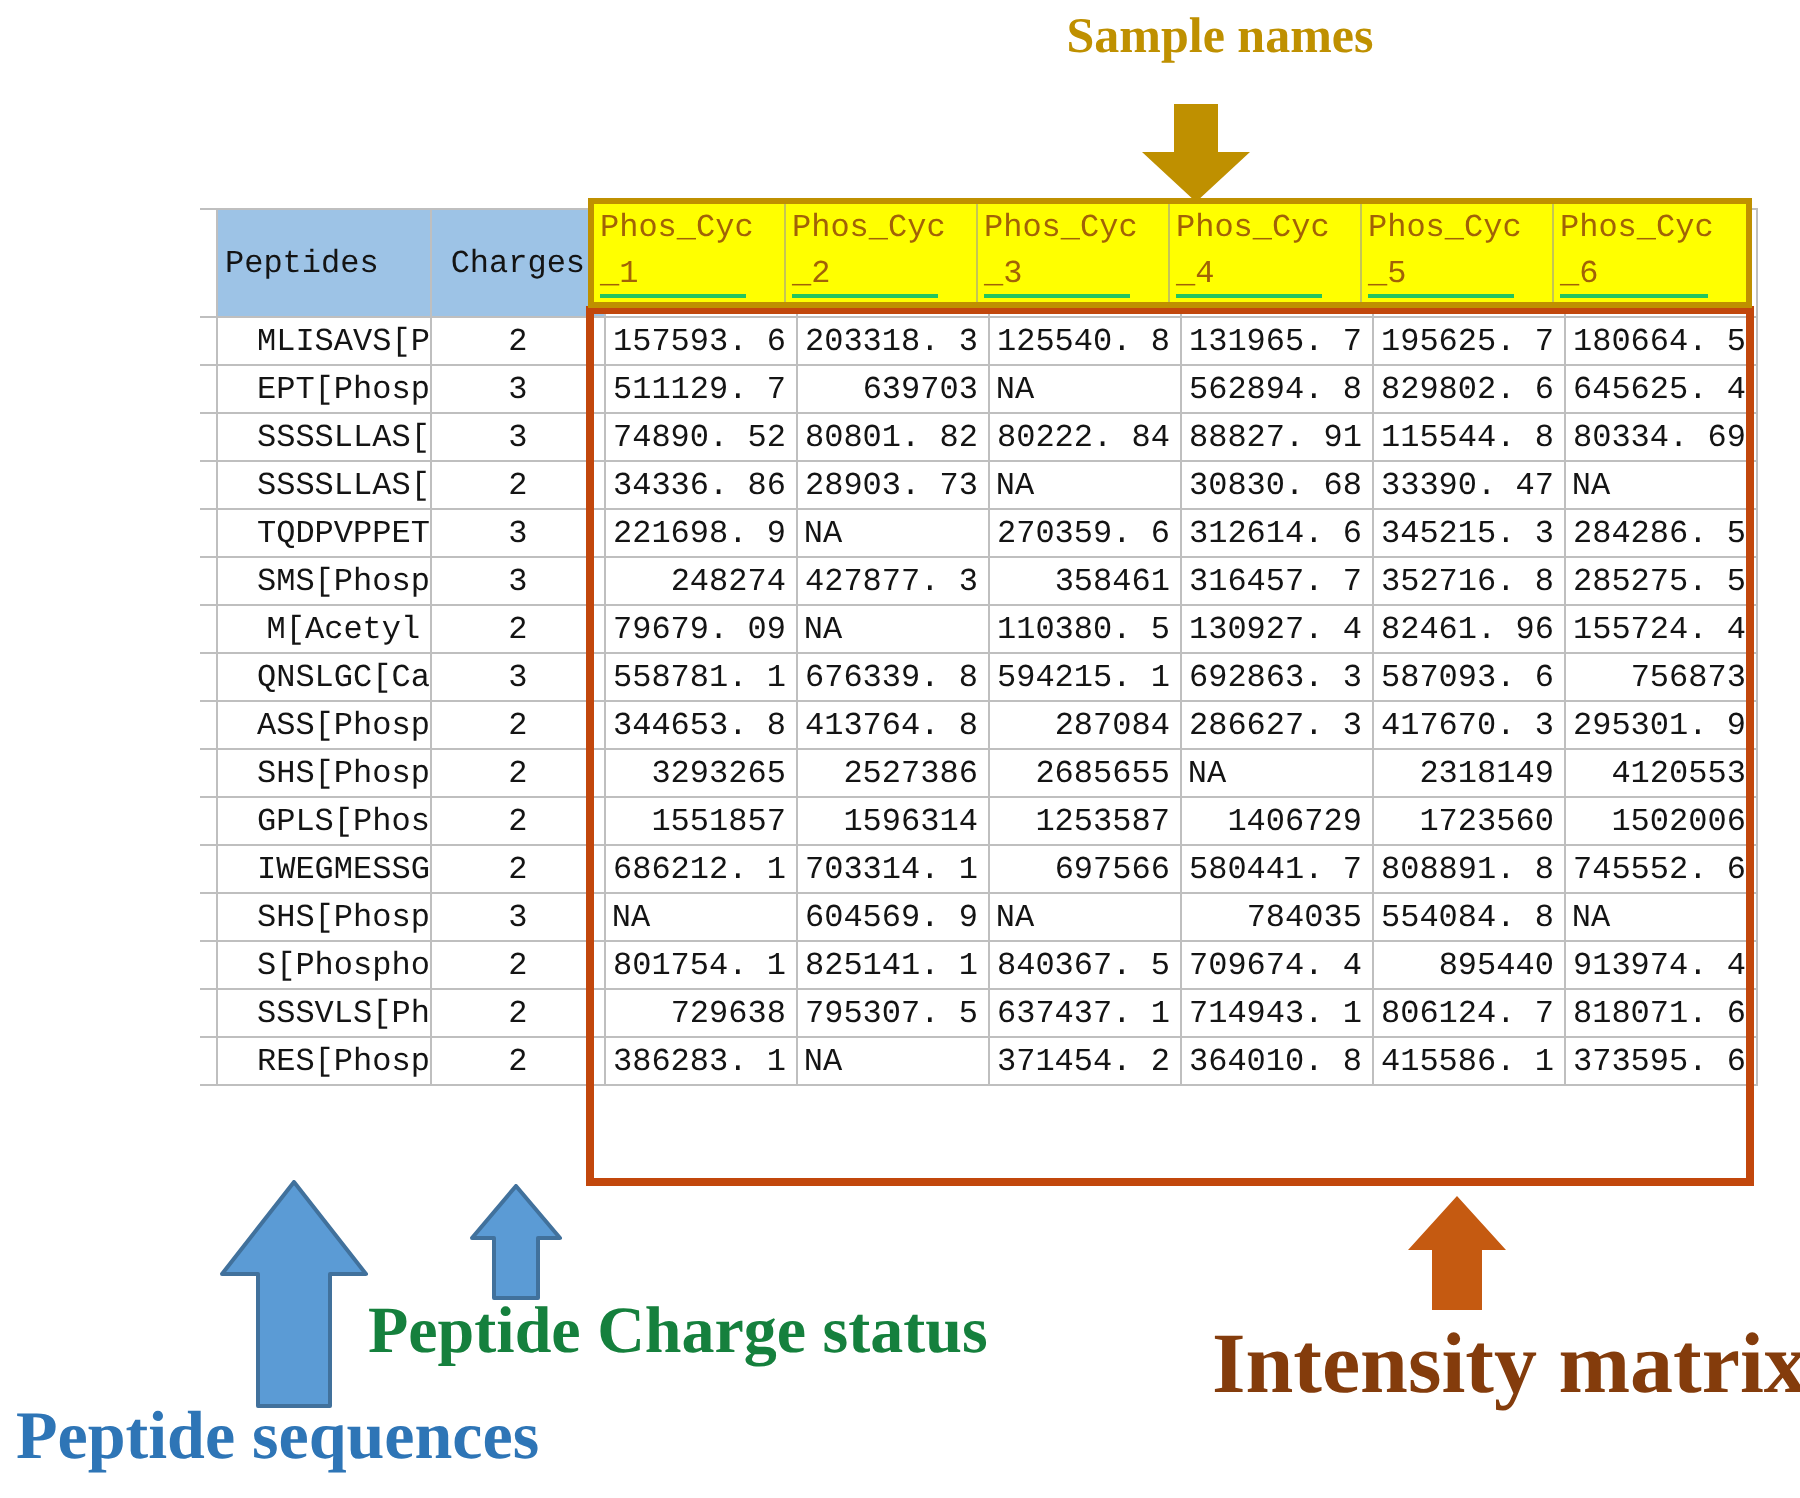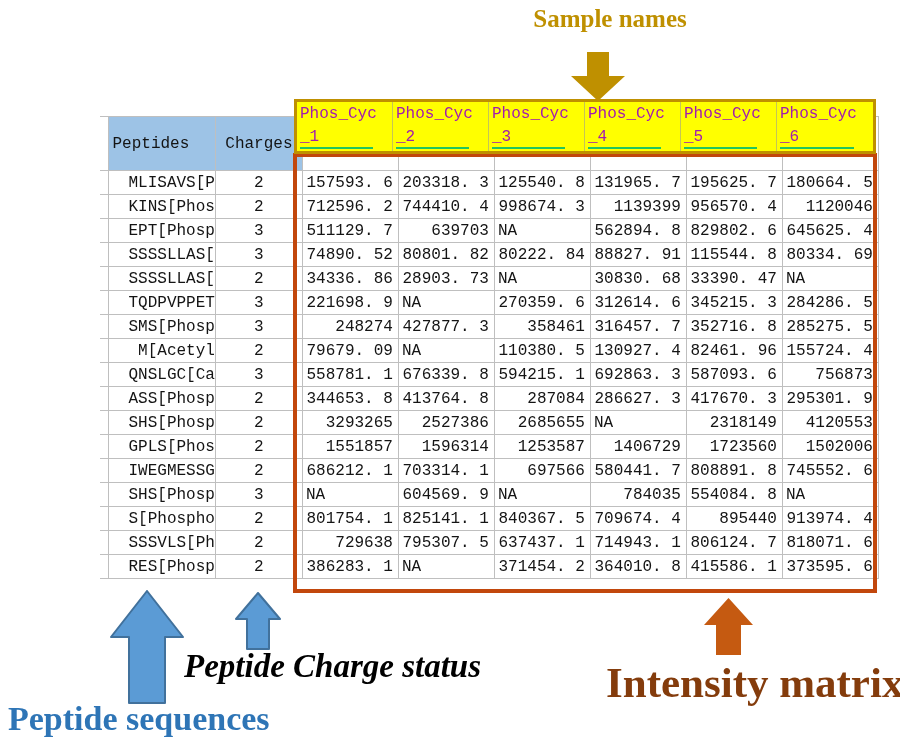--- a/index.html
+++ b/index.html
@@ -1,53 +1,53 @@
 <!DOCTYPE html>
 <html><head>
 <meta charset="utf-8">
 <style>
   html,body{margin:0;padding:0;background:#fff;}
   .stage{position:relative;width:900px;height:749px;background:#fff;overflow:hidden;
          font-family:"Liberation Sans",sans-serif;}
 
   
-  table.sheet{position:absolute;left:100px;top:116px;border-collapse:collapse;
+  table.sheet{position:absolute;left:100px;top:104px;border-collapse:collapse;
     table-layout:fixed;font-family:"Liberation Mono",monospace;font-size:16px;color:#141414;}
   .sheet th,.sheet td{border:1px solid #BFBFBF;padding:0;overflow:hidden;
     white-space:nowrap;font-weight:normal;}
   .sheet thead tr{height:54px;}
   .sheet tbody tr{height:24px;}
   .sheet th.blue{background:#9DC3E6;vertical-align:middle;}
   .sheet th.gutter,.sheet td.gutter{background:#fff;border-left:none;}
   .sheet th.ph{background:#fff;}
   th.peps{text-align:left;padding-left:4px;}
   th.chgs{text-align:center;}
-  td.pep{text-align:right;padding-left:20px;margin-top:20px;}
+  td.pep{text-align:center;padding-left:20px;margin-top:20px;}
   td.chg{text-align:center;}
   td.val{text-align:right;padding-right:5px;}
   td.val.na{text-align:left;padding-left:3px;}
 
   
   .matrix-border{position:absolute;left:293px;top:153px;width:576px;height:432px;
     border:4px solid #C2470C;pointer-events:none;}
 
   
   .sample-box{position:absolute;left:294px;top:99px;width:576px;height:49px;
     border:3px solid #BF9000;background:#FFFF00;display:flex;}
   .sample-cell{flex:0 0 96px;width:96px;box-sizing:border-box;border-right:1px solid #c5c555;
-    font-family:"Liberation Mono",monospace;font-size:16px;color:#a21caf;
+    font-family:"Liberation Mono",monospace;font-size:16px;color:#a16207;
     padding:1px 12px 0 3px;line-height:23px;overflow:hidden;white-space:nowrap;}
   .sample-cell:last-child{border-right:none;}
   .sample-cell .l2{border-bottom:2px solid #22c55e;margin-right:7px;height:21px;}
 
   
   .ann{position:absolute;font-family:"Liberation Serif",serif;font-weight:bold;white-space:nowrap;}
   .ann-sample{left:460px;top:5px;width:300px;text-align:center;font-size:25px;color:#BF9000;}
   .ann-pepseq{left:8px;top:700px;font-size:34px;color:#2E75B6;}
-  .ann-charge{left:184px;top:648px;font-size:33px;color:#000000;font-style:italic;}
+  .ann-charge{left:184px;top:648px;font-size:33px;color:#15803d;}
   .ann-matrix{left:606px;top:658px;font-size:43px;color:#843C0C;}
   svg.arrow{position:absolute;display:block;}
 </style>
 </head>
 <body>
 
 <div class="stage">
 
   <div class="ann ann-sample">Sample names</div>
   <svg class="arrow" style="left:571px;top:52px" width="54" height="49" viewBox="0 0 54 49">
@@ -86,31 +86,20 @@
           <td class="chg">2</td>
           <td class="val">157593. 6</td>
           <td class="val">203318. 3</td>
           <td class="val">125540. 8</td>
           <td class="val">131965. 7</td>
           <td class="val">195625. 7</td>
           <td class="val">180664. 5</td>
         </tr>
         <tr>
           <td class="gutter"></td>
-          <td class="pep">KINS[Phos</td>
-          <td class="chg">2</td>
-          <td class="val">712596. 2</td>
-          <td class="val">744410. 4</td>
-          <td class="val">998674. 3</td>
-          <td class="val">1139399</td>
-          <td class="val">956570. 4</td>
-          <td class="val">1120046</td>
-        </tr>
-        <tr>
-          <td class="gutter"></td>
           <td class="pep">EPT[Phosp</td>
           <td class="chg">3</td>
           <td class="val">511129. 7</td>
           <td class="val">639703</td>
           <td class="val na">NA</td>
           <td class="val">562894. 8</td>
           <td class="val">829802. 6</td>
           <td class="val">645625. 4</td>
         </tr>
         <tr>

